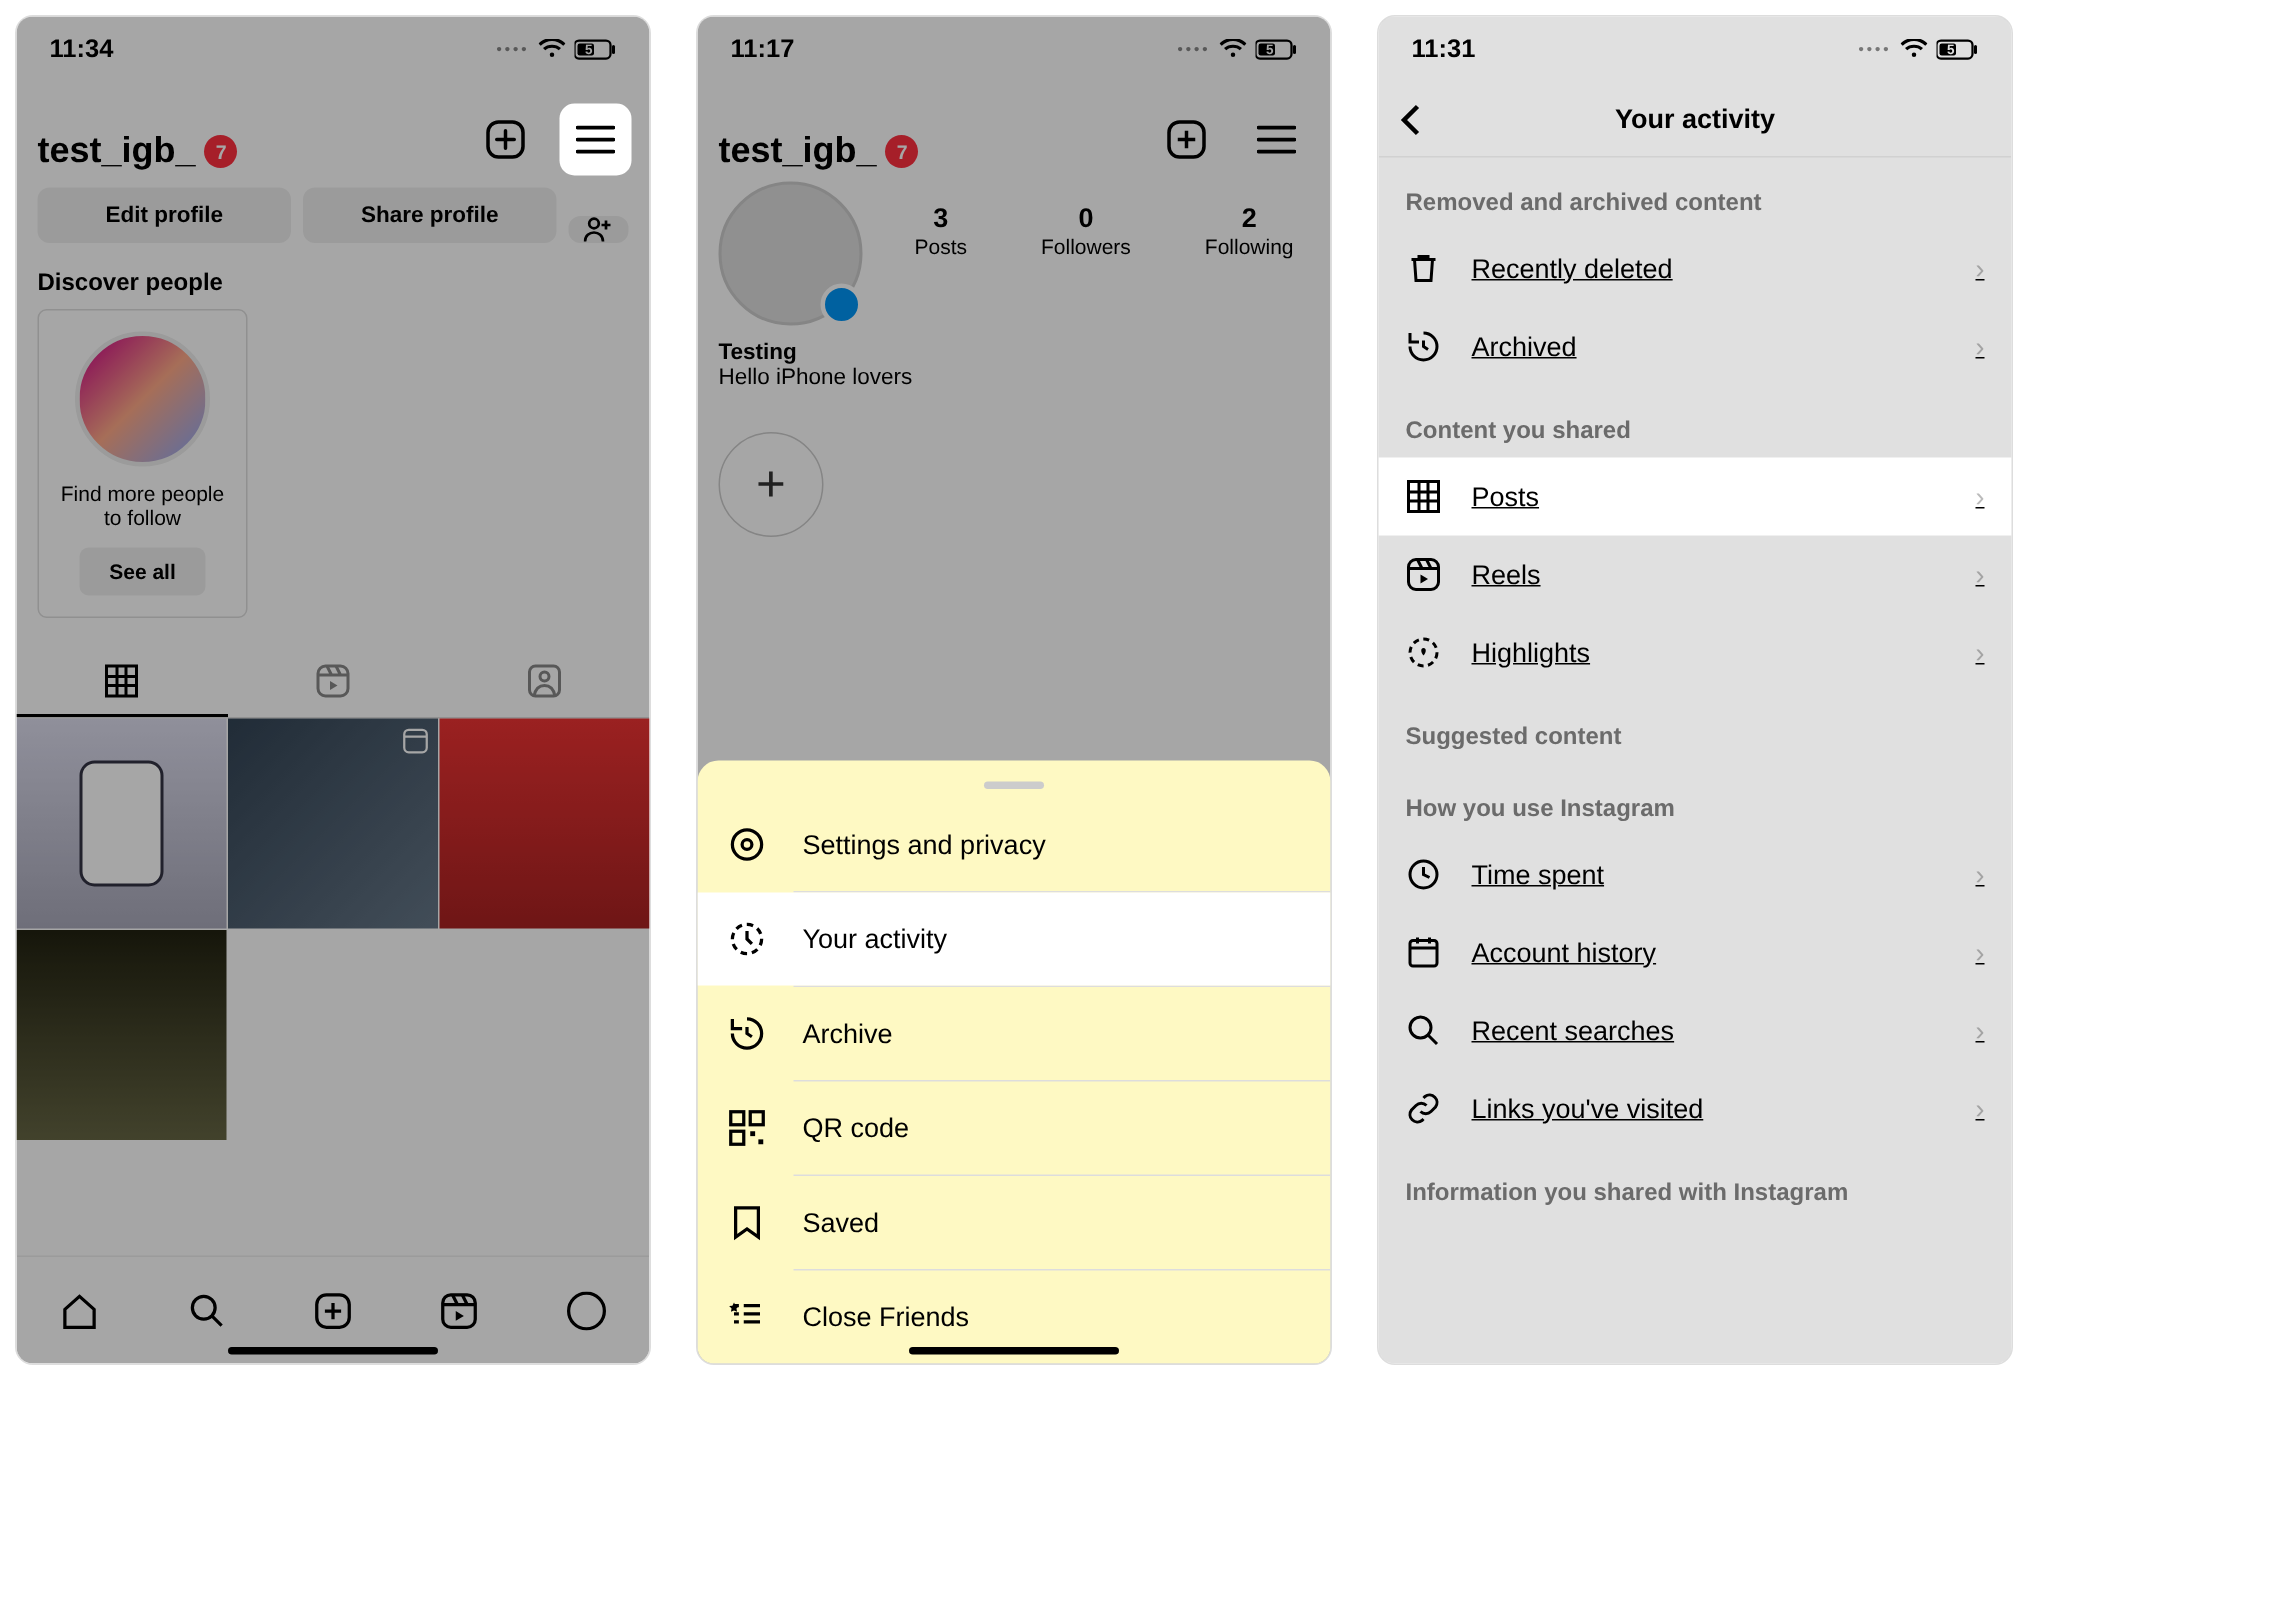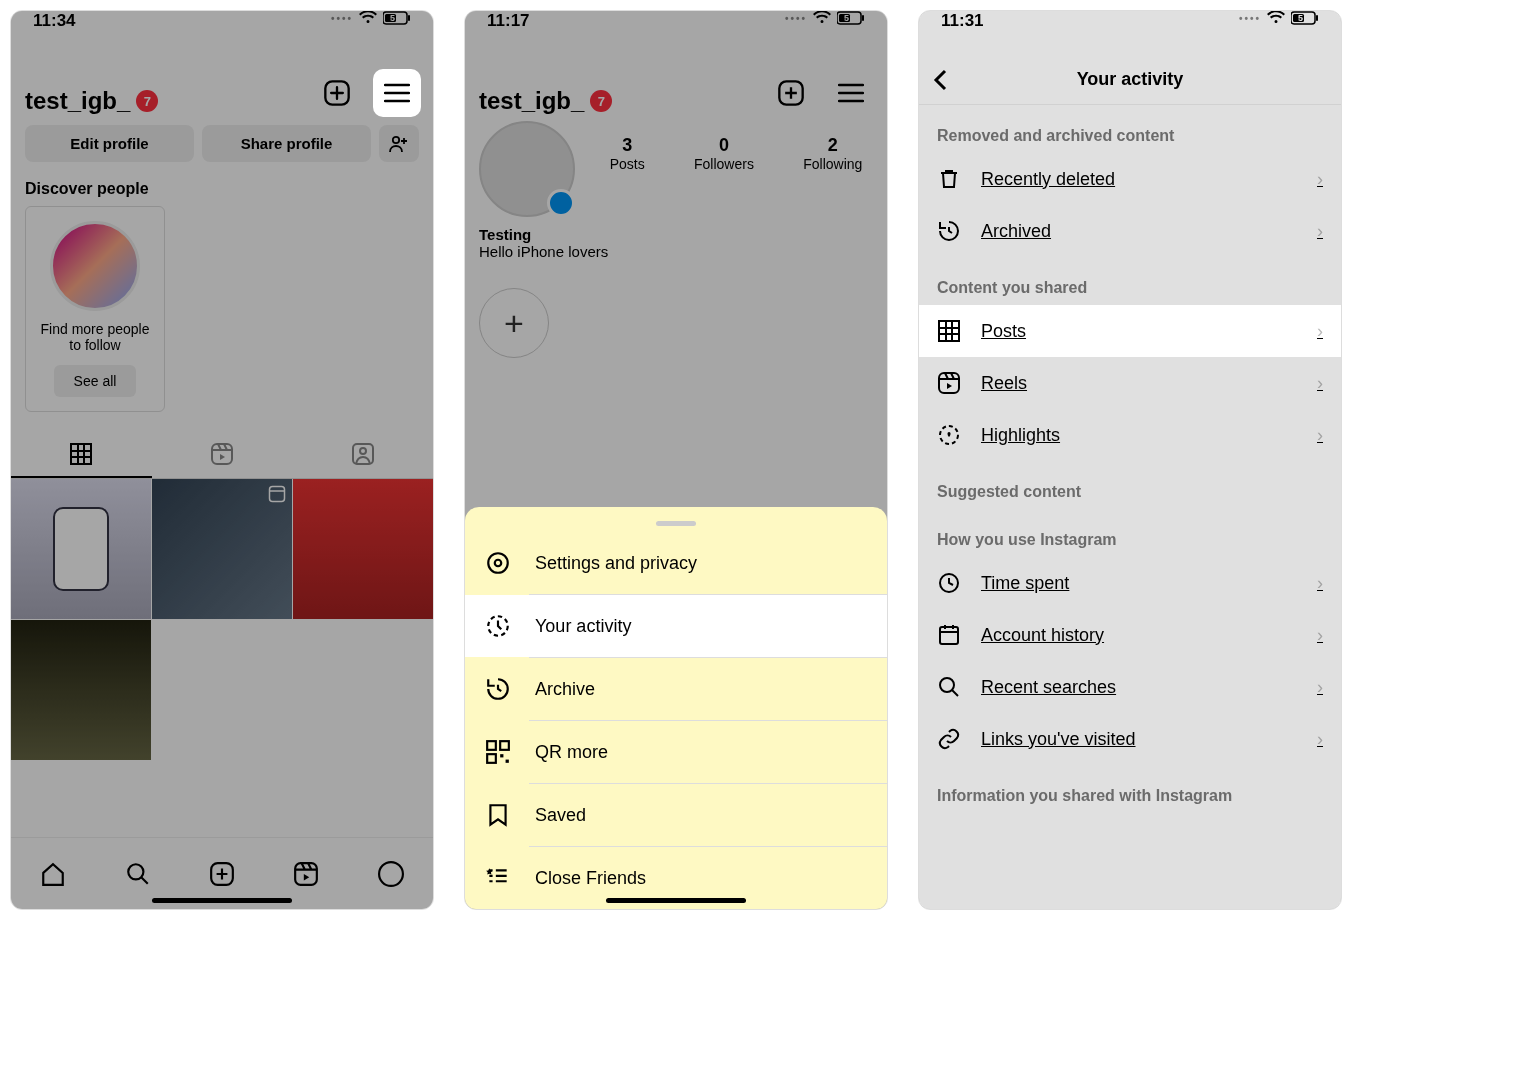--- a/index.html
+++ b/index.html
@@ -26,49 +26,49 @@
     inset: 0;
     background: rgba(0,0,0,0.35);
     pointer-events: none;
     z-index: 50;
   }
   
   .status-bar {
     height: 44px;
     display: flex;
     justify-content: space-between;
-    align-items: flex-start;
+    align-items: center;
     padding: 0 22px;
     font-weight: 600;
     font-size: 17px;
   }
   .status-right { display:flex; align-items:center; gap:6px; }
   .dots { letter-spacing:2px; font-size:10px; color:#888;}
   
   .header1 {
     height: 60px;
     display:flex;
     align-items:flex-end;
     padding: 0 14px;
     justify-content: space-between;
   }
   .username { font-size:24px; font-weight:700; display:flex; align-items:center; gap:6px;}
   .badge { width:22px;height:22px;border-radius:11px;background:#ff3040;color:#fff;font-size:13px;font-weight:700;display:flex;align-items:center;justify-content:center;}
   .header-icons { display:flex; gap:16px; align-items:center;}
   .icon-btn { width:44px;height:44px;display:flex;align-items:center;justify-content:center;border-radius:8px;}
   .highlight-white { background:#fff; position:relative; z-index:100; box-shadow:0 0 0 2px #fff;}
   
-  .btn-row { display:flex; gap:8px; padding:0 14px; margin-top:10px;}
+  .btn-row { display:flex; gap:8px; padding:0 14px; margin-top:10px;align-items:flex-end;}
   .pill-btn { flex:1; background:#efefef; border:none; padding:10px; border-radius:8px; font-size:15px; font-weight:600; text-align:center;}
   .addp-btn { width:40px;background:#efefef;border-radius:8px;display:flex;align-items:center;justify-content:center;}
   
   .section-title { font-size:16px; font-weight:600; padding:18px 14px 8px;}
   .discover-card { margin:0 14px; width:140px; border:1px solid #ddd; border-radius:6px; padding:14px; text-align:center;}
   .avatar-circle { width:90px;height:90px;border-radius:45px;margin:0 auto 10px; background:linear-gradient(135deg,#c08,#fa8,#8af); border:3px solid #eee;}
-  .seeall { margin-top:12px; background:#efefef;border:none;padding:8px 20px;border-radius:6px;font-size:14px;font-weight:400;}
+  .seeall { margin-top:12px; background:#efefef;border:none;padding:8px 20px;border-radius:6px;font-size:14px;font-weight:700;}
   
   .tabs { display:flex; margin-top:20px; border-bottom:1px solid #ddd;}
   .tab { flex:1; display:flex; justify-content:center; padding:10px;}
   .tab.active { border-bottom:2px solid #000;}
   
   .grid { display:grid; grid-template-columns: repeat(3,1fr); gap:1px;}
   .tile { aspect-ratio:1/1; background:#ccc; position:relative;}
   .t1 { background:linear-gradient(#dde,#aab);}
   .t2 { background:linear-gradient(135deg,#345,#678);}
   .t3 { background:linear-gradient(#e33,#a22);}
@@ -348,21 +348,21 @@
     <div class="sheet-item">
       <span class="ico">
           <svg width="26" height="26" viewBox="0 0 24 24">
             <rect x="2" y="2" width="8" height="8" fill="none" stroke="#000" stroke-width="2"></rect>
             <rect x="14" y="2" width="8" height="8" fill="none" stroke="#000" stroke-width="2"></rect>
             <rect x="2" y="14" width="8" height="8" fill="none" stroke="#000" stroke-width="2"></rect>
             <rect x="14" y="14" width="3" height="3" fill="#000"></rect>
             <rect x="19" y="19" width="3" height="3" fill="#000"></rect>
           </svg>
         </span>
-      <span>QR more</span>
+      <span>QR code</span>
     </div>
     <div class="sheet-sep"></div>
     <div class="sheet-item">
       <span class="ico">
           <svg width="26" height="26" viewBox="0 0 24 24">
             <path d="M5 3h14v18l-7-5-7 5z" fill="none" stroke="#000" stroke-width="2"></path>
           </svg>
         </span>
       <span>Saved</span>
     </div>

